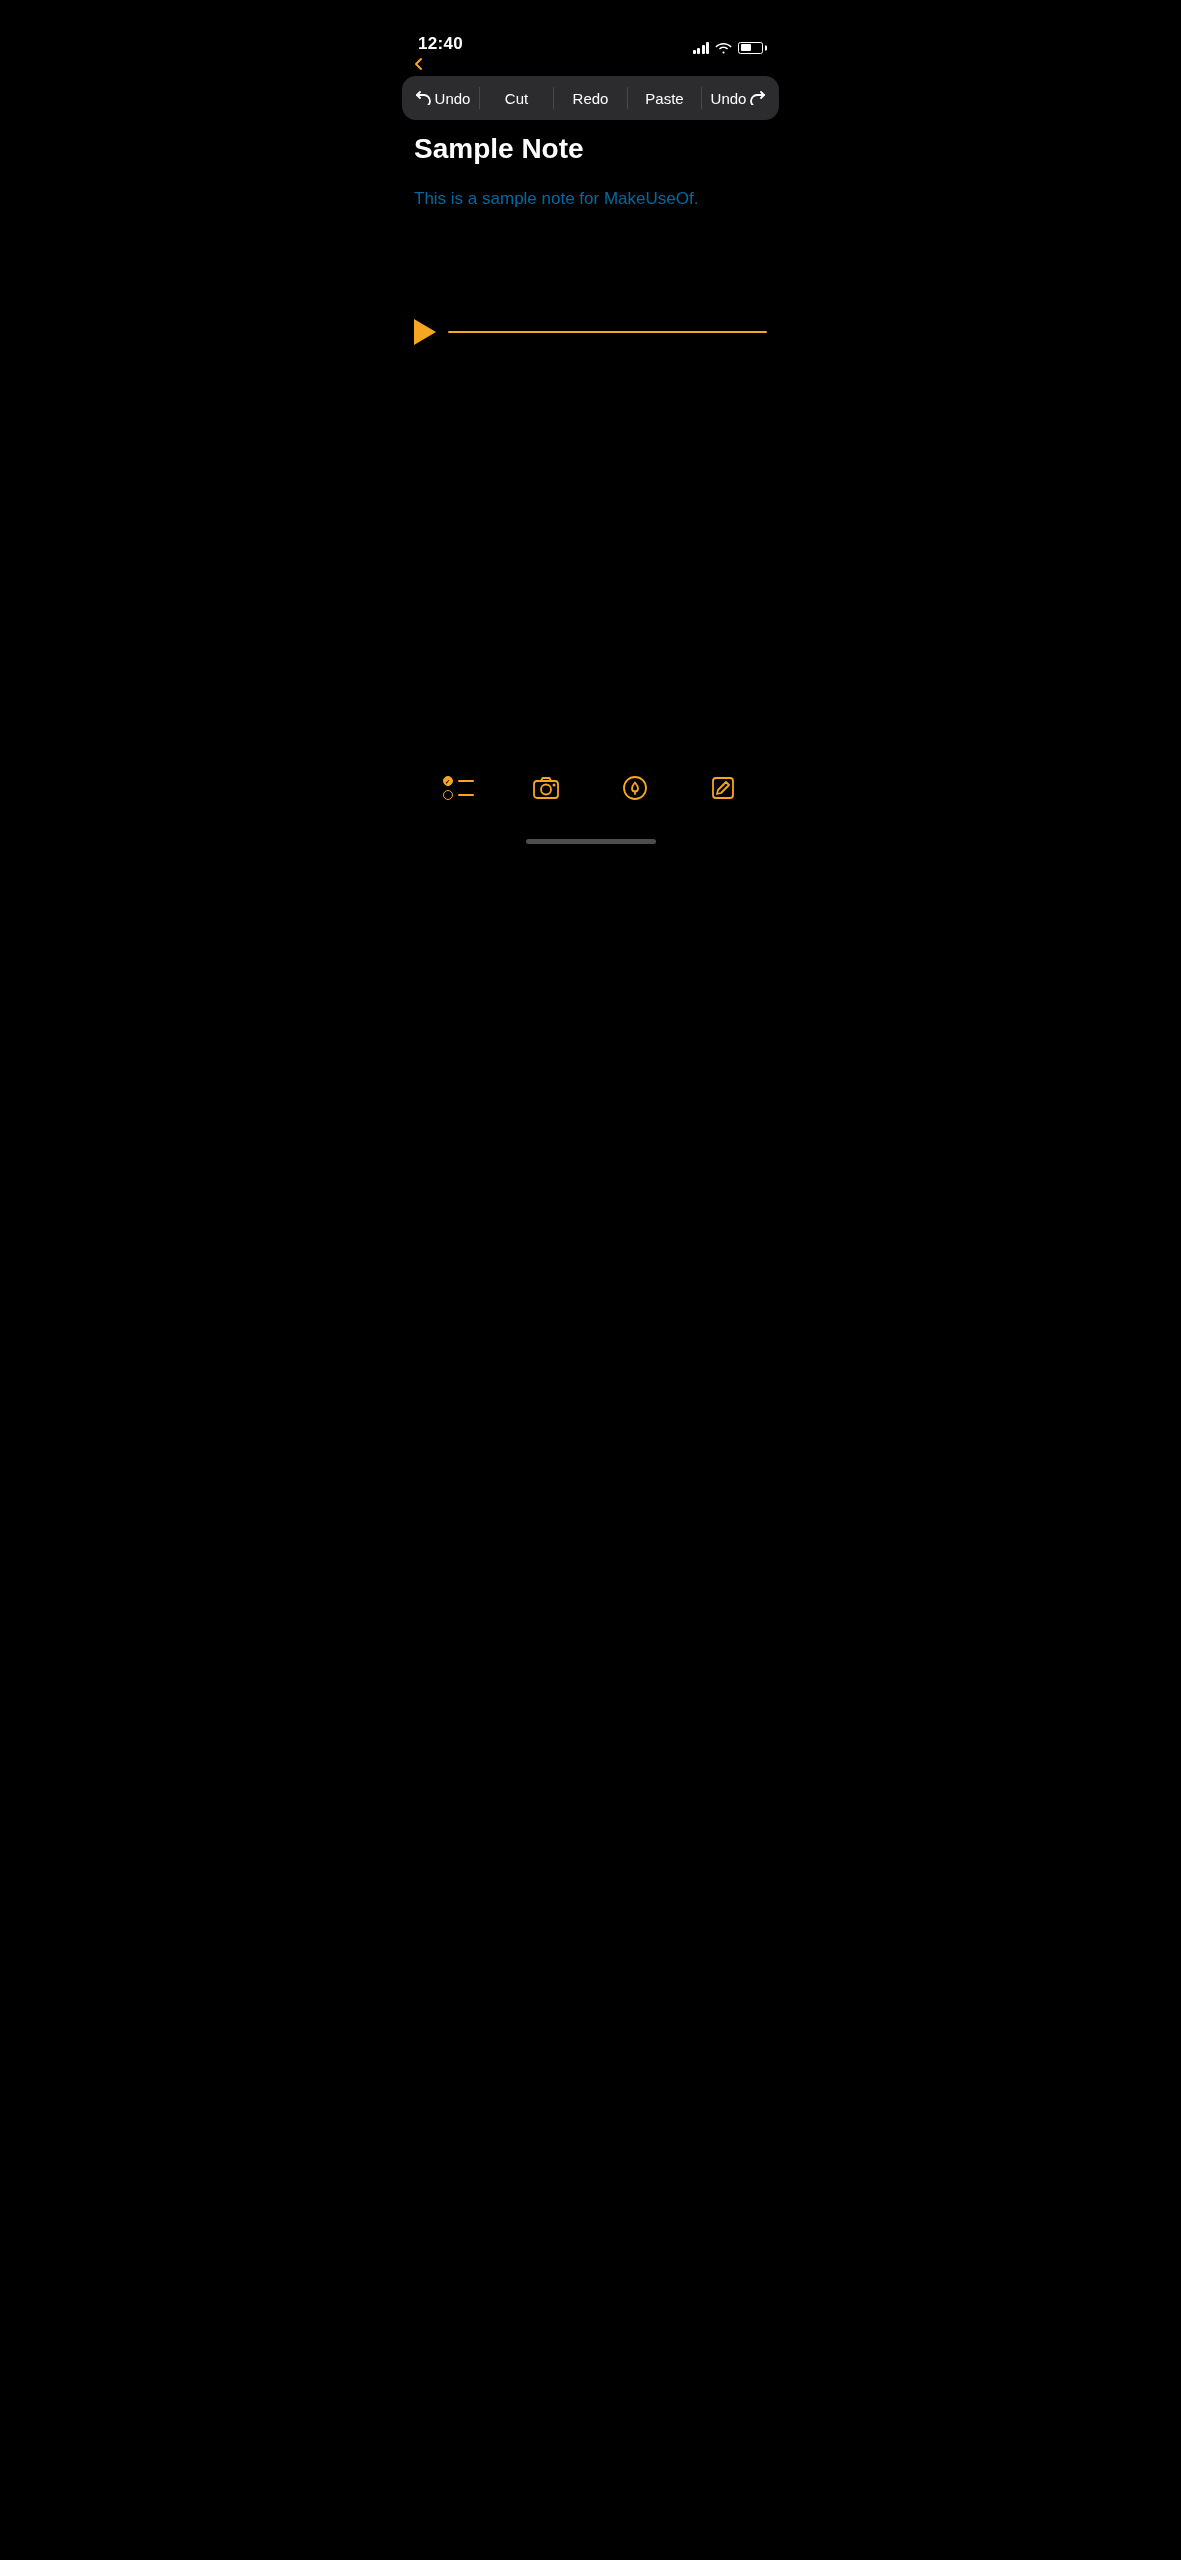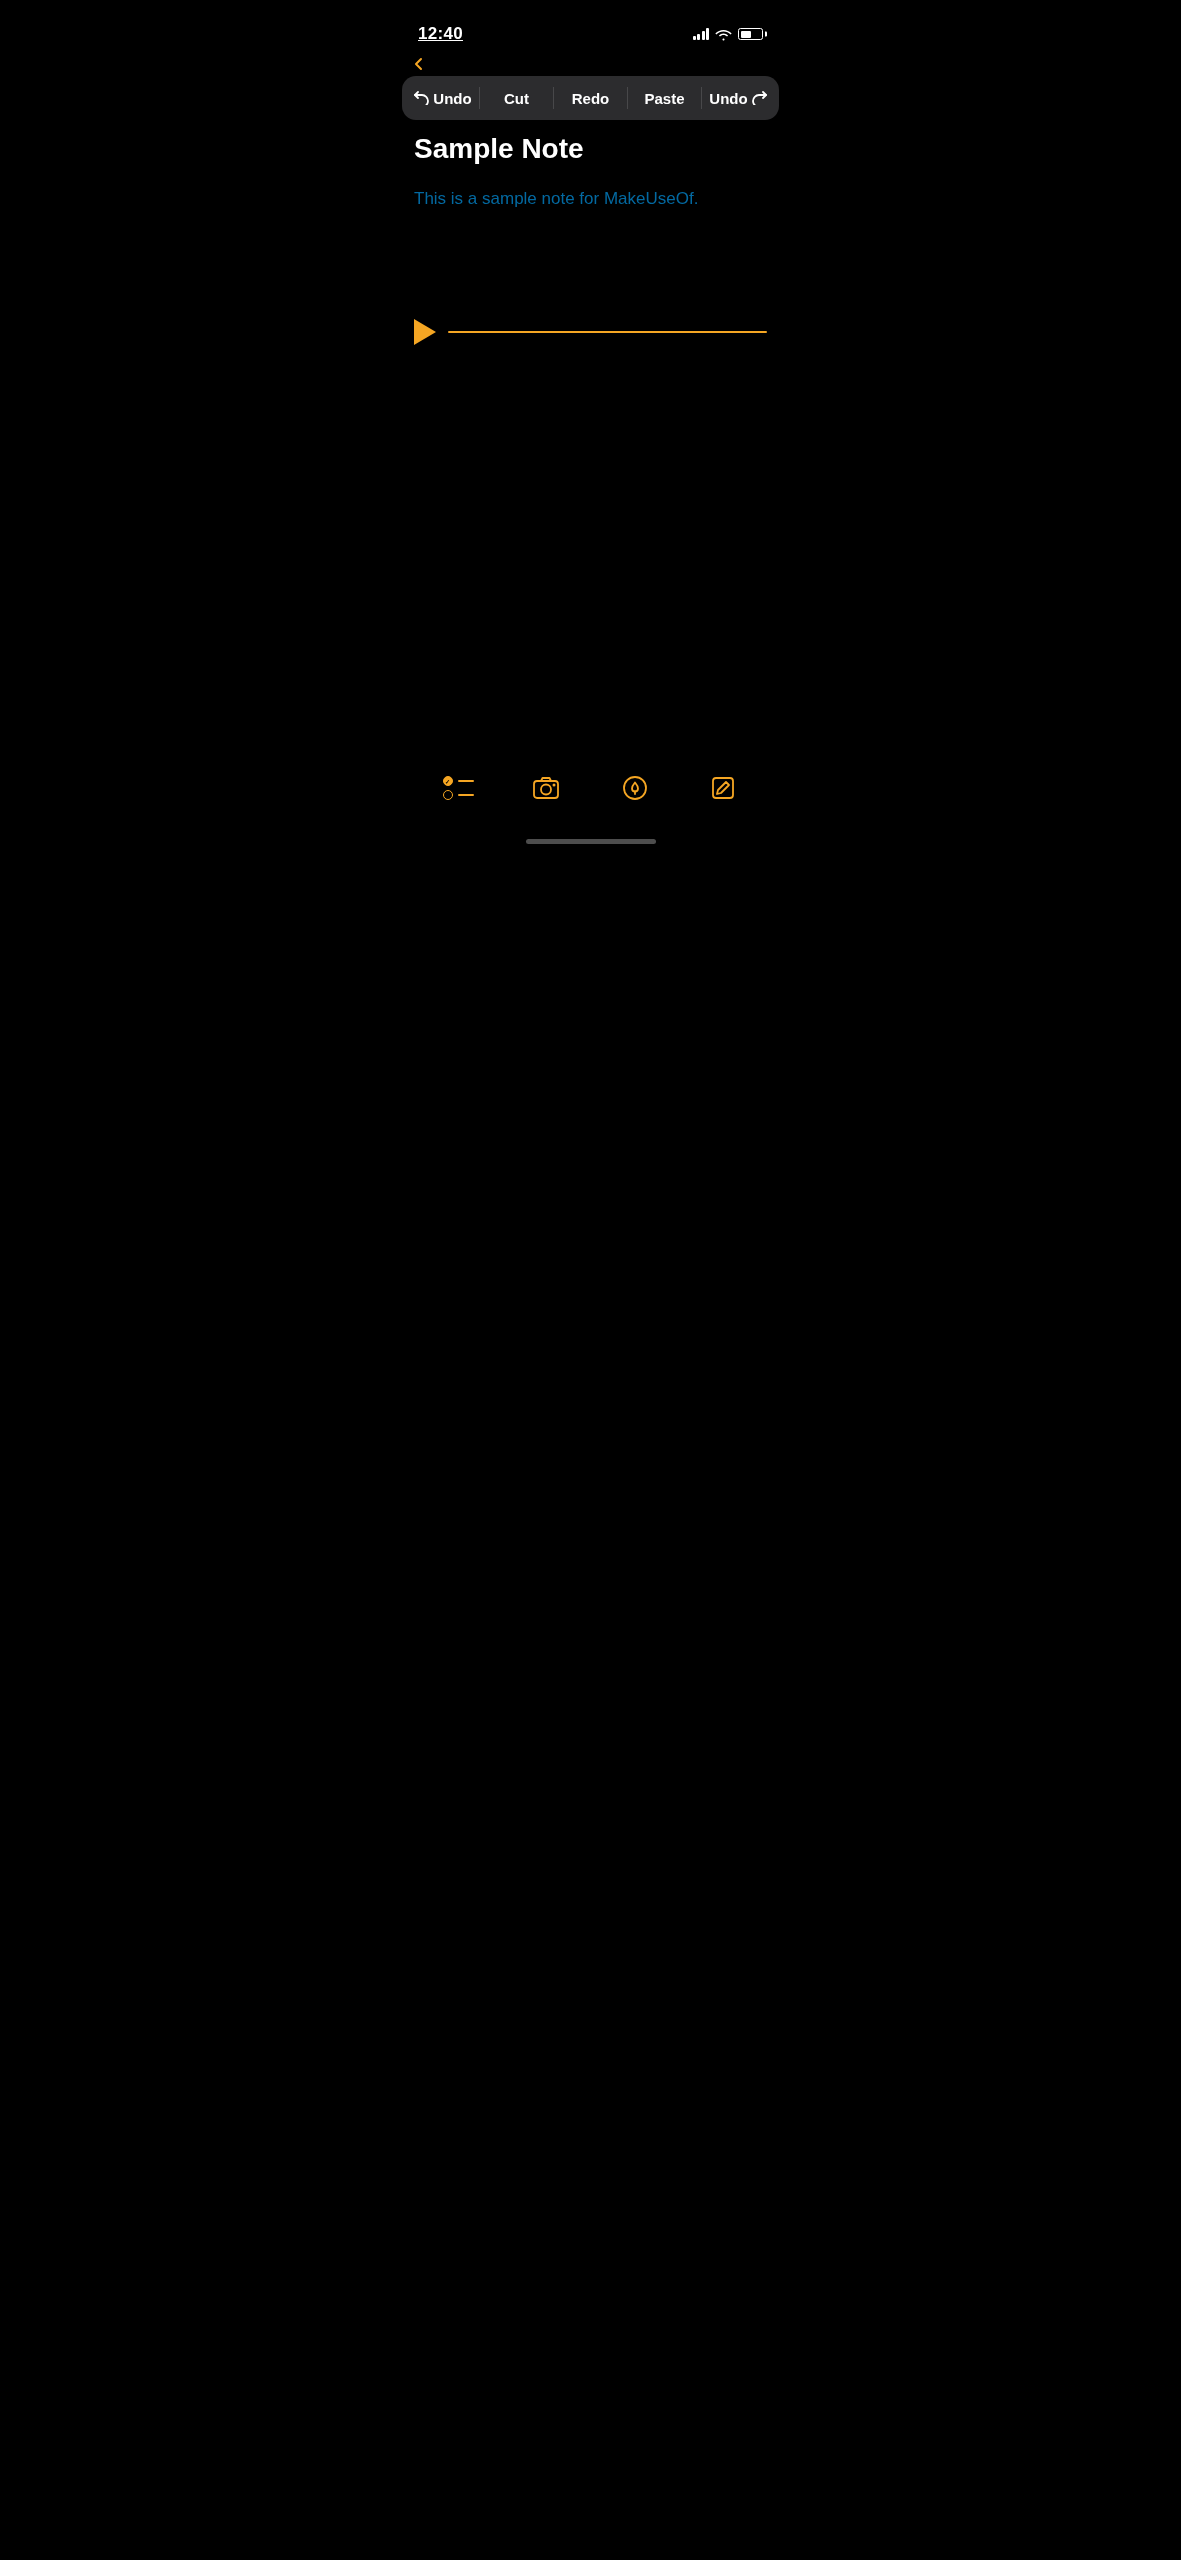--- a/index.html
+++ b/index.html
@@ -18,24 +18,23 @@
       height: 852px;
       margin: 0 auto;
       position: relative;
       overflow: hidden;
     }
 
     
     .status-bar {
       display: flex;
       justify-content: space-between;
-      align-items: center;
+      align-items: flex-end;
       padding: 14px 24px 0 24px;
       height: 54px;
-      text-decoration: underline;
     }
 
     .status-time {
       font-size: 17px;
       font-weight: 600;
       color: #fff;
       letter-spacing: 0.3px;
     }
 
     .status-icons {
@@ -121,21 +120,21 @@
     }
 
     .toolbar-btn {
       flex: 1;
       display: flex;
       align-items: center;
       justify-content: center;
       height: 100%;
       color: #fff;
       font-size: 15px;
-      font-weight: 700;
+      font-weight: 400;
       cursor: pointer;
       white-space: nowrap;
       gap: 4px;
       padding: 0 4px;
     }
 
     .toolbar-divider {
       width: 1px;
       height: 22px;
       background: #48484a;

